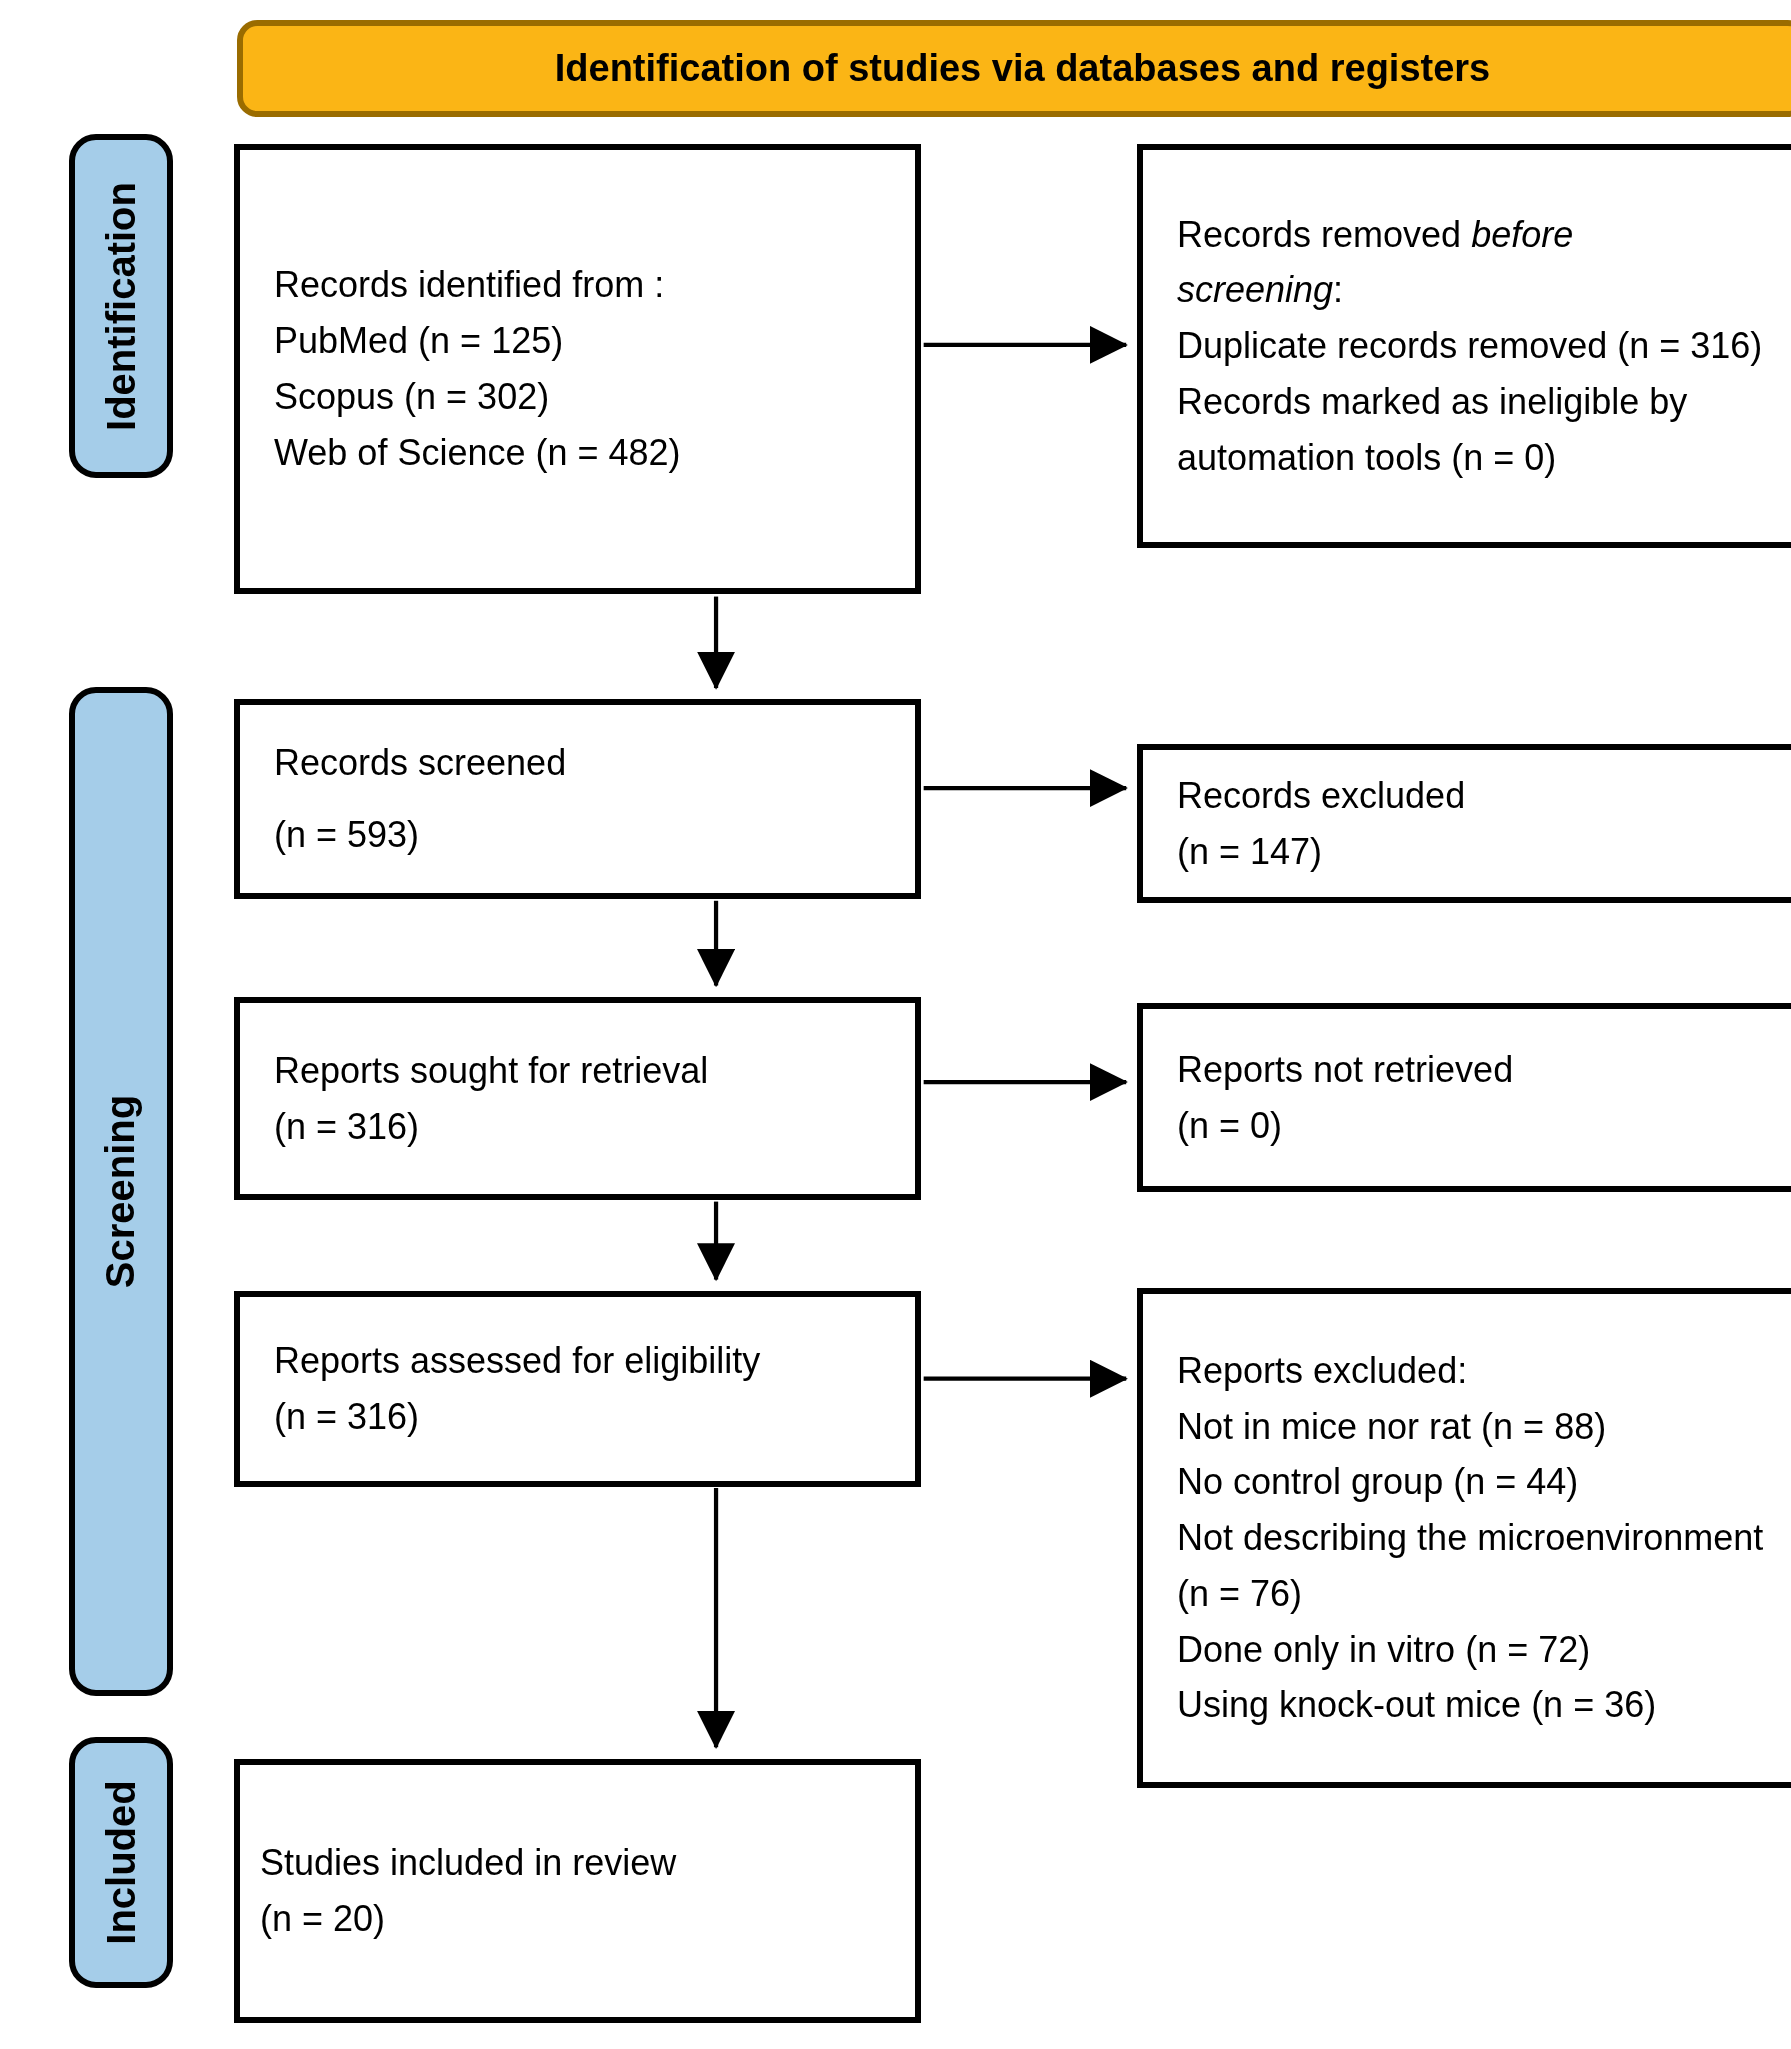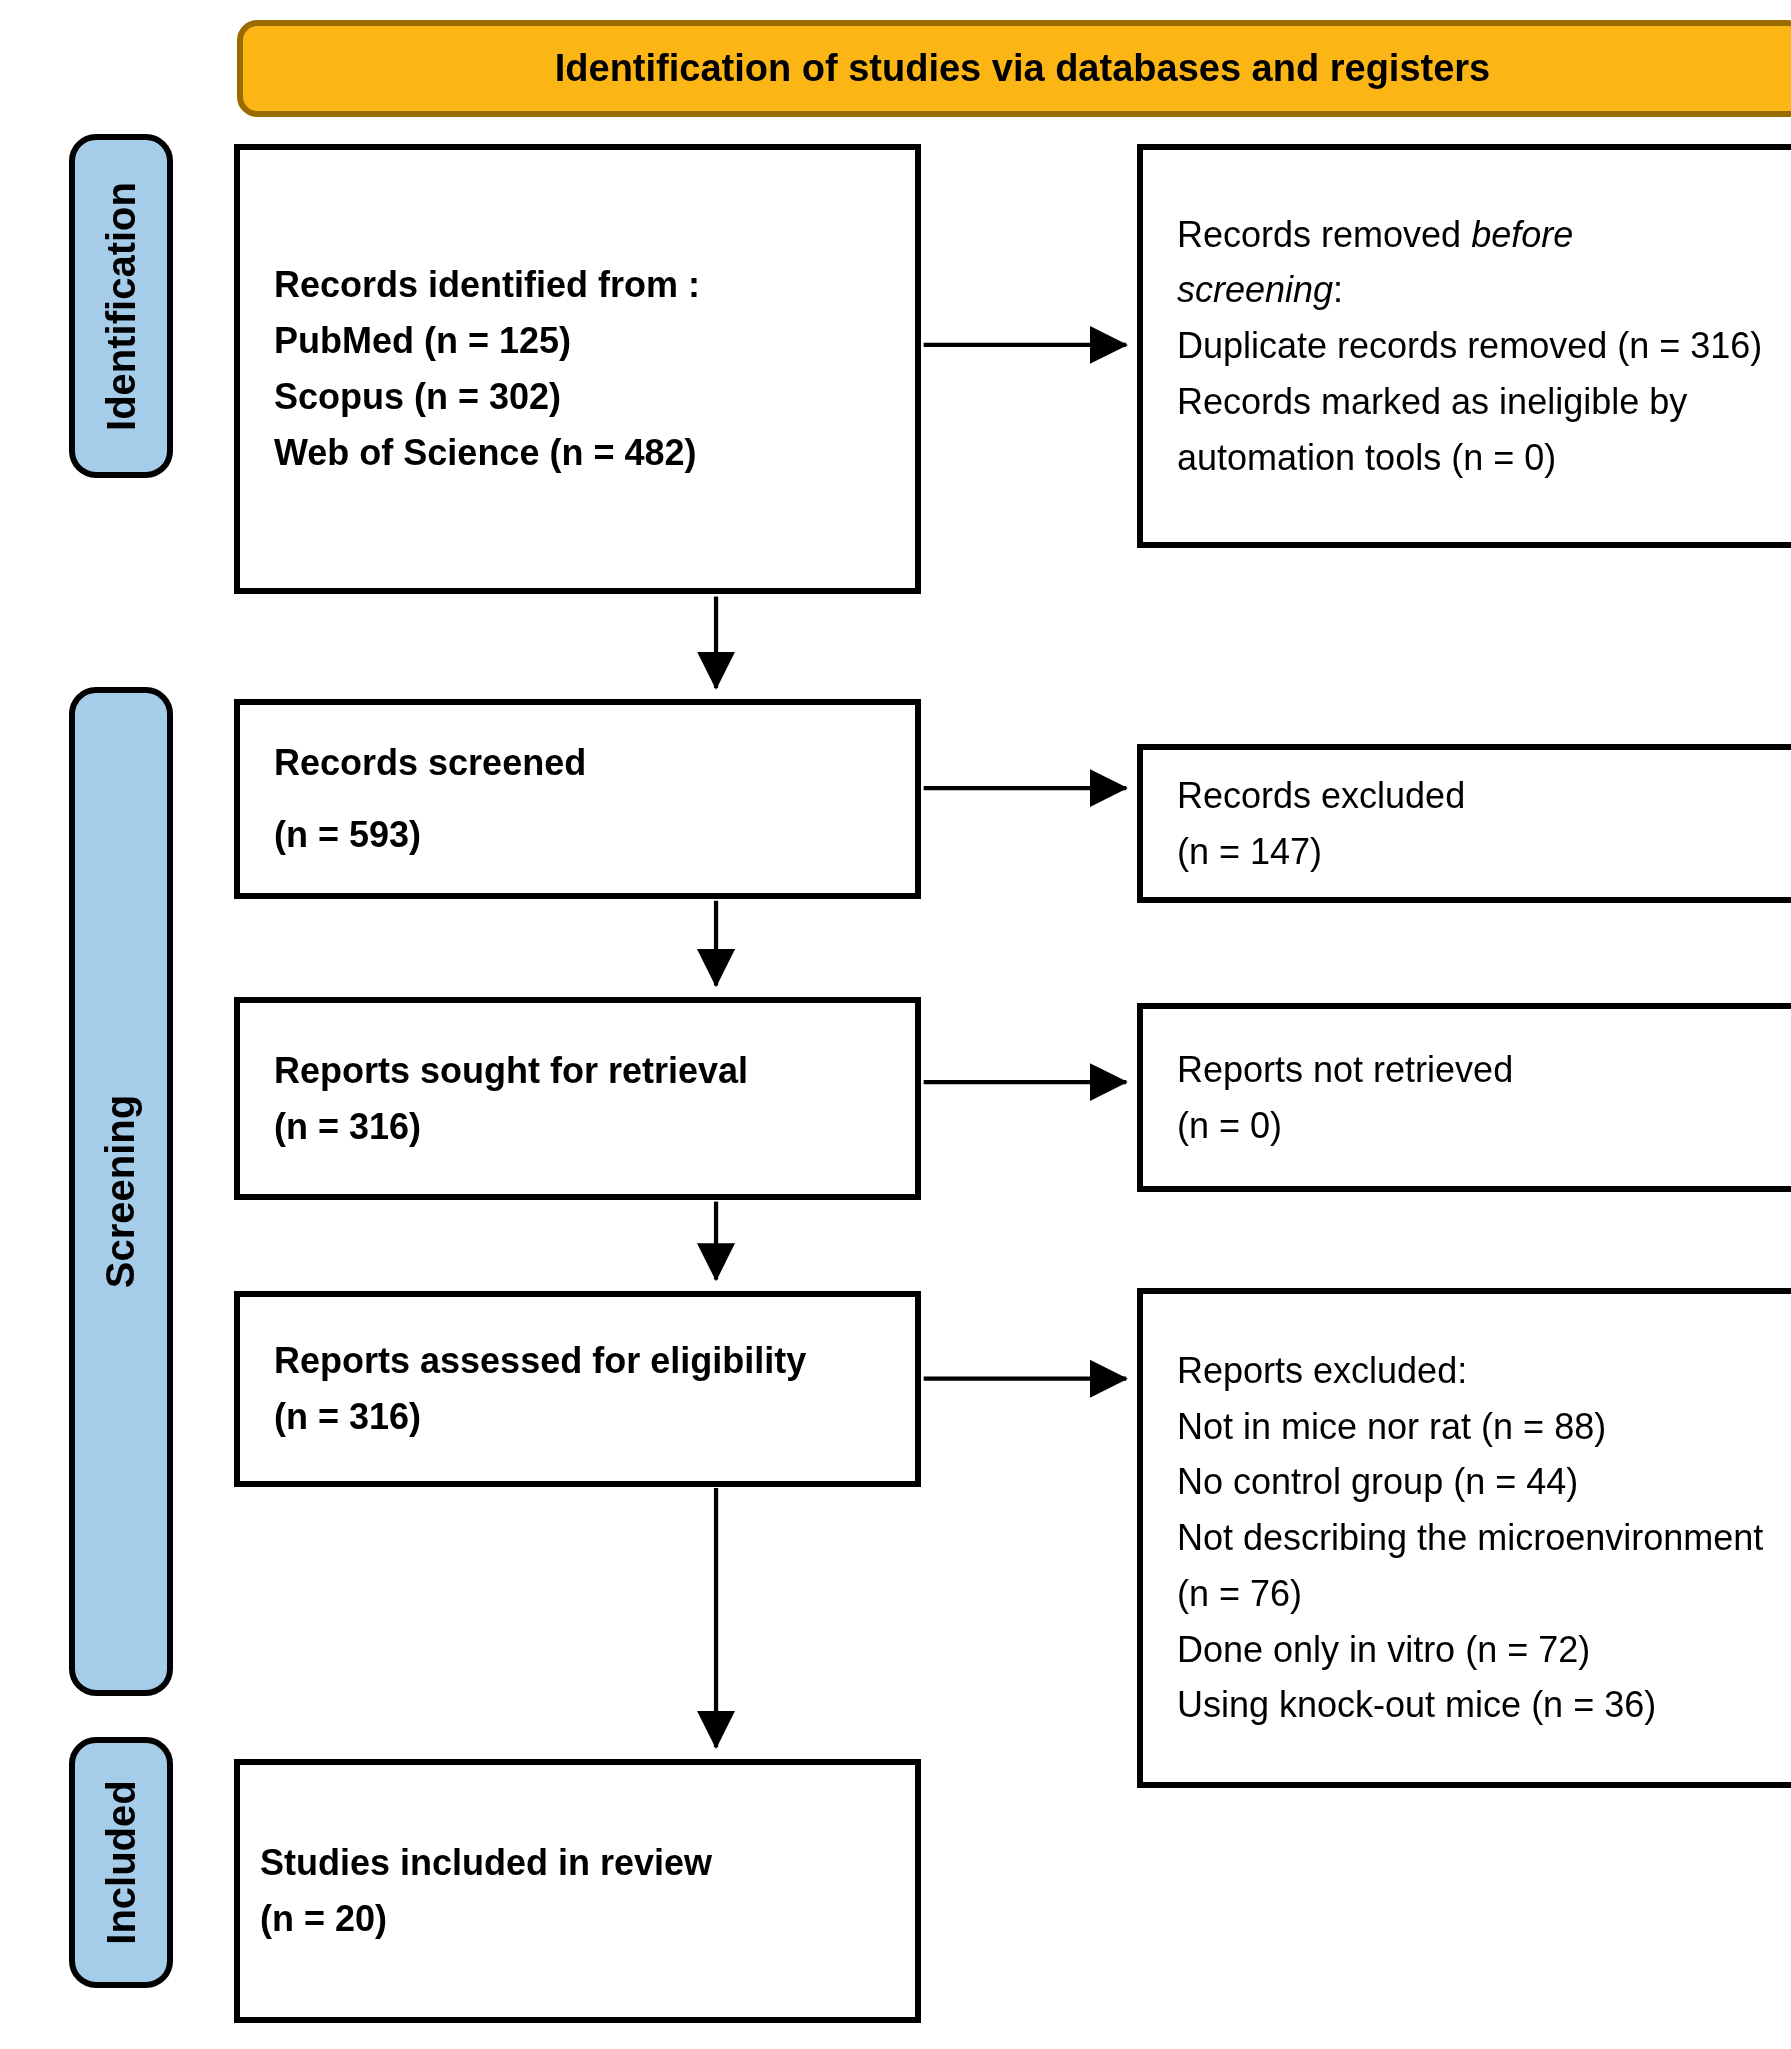--- a/index.html
+++ b/index.html
@@ -55,21 +55,21 @@
     box-sizing: border-box;
     display: flex; flex-direction: column; justify-content: center;
     align-items: flex-start;
     padding: 8.5px 34px;
     font-size: 36px;
     line-height: 1.55;
   }
   .box .line { text-align: left; }
 
   
-  .col-left  { left: 186px;  width: 687px; font-weight: bold; }
+  .col-left  { left: 186px;  width: 687px; }
   
   .col-right { left: 1089px; width: 683px; }
 
   #box-records-identified    { top: 144px;  height: 450px; }
   #box-records-removed       { top: 144px;  height: 404px; }
   #box-records-screened      { top: 699px;  height: 200px; gap: 16px; }
   #box-records-excluded      { top: 744px;  height: 159px; }
   #box-reports-sought        { top: 997px; height: 203px; }
   #box-reports-not-retrieved { top: 1003px; height: 189px; }
   #box-reports-assessed      { top: 1291px; height: 196px; }

